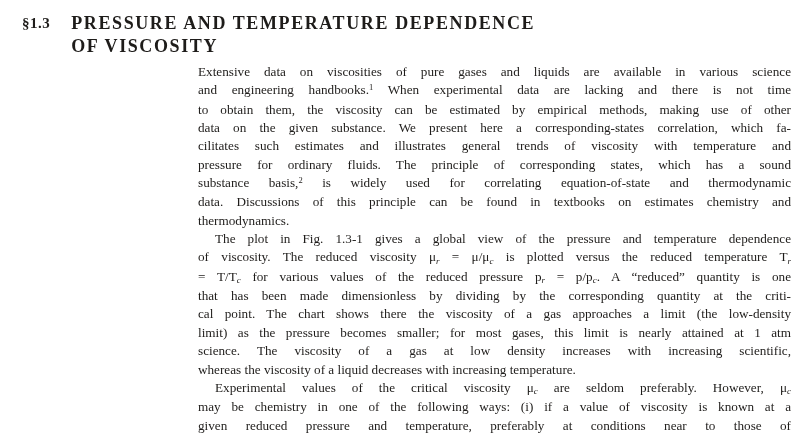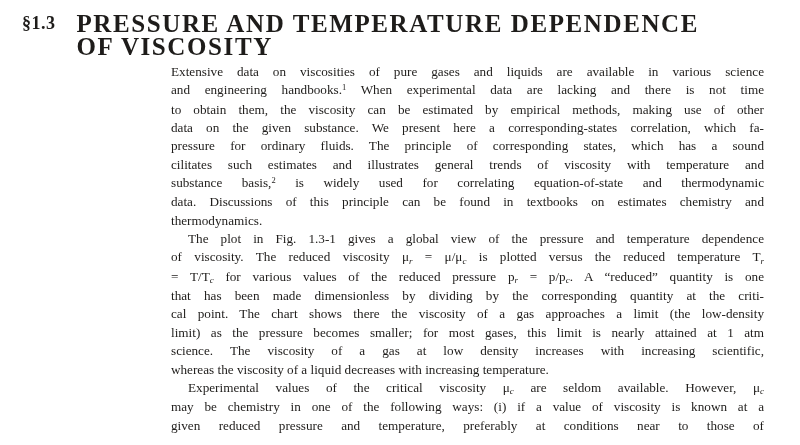--- a/index.html
+++ b/index.html
@@ -14,33 +14,33 @@
   }
   .heading {
     position: absolute;
     top: 12px;
     left: 22px;
     display: flex;
     align-items: flex-start;
     font-weight: bold;
   }
   .section-number {
-    font-size: 18px;
+    font-size: 15px;
     letter-spacing: 0.5px;
     margin-right: 21px;
     line-height: 23px;
   }
   .heading-title {
-    font-size: 25px;
+    font-size: 18px;
     letter-spacing: 1.6px;
     line-height: 23px;
   }
   .body-col {
     position: absolute;
-    left: 171px;
+    left: 198px;
     top: 63px;
     width: 593px;
   }
   .para { margin: 0; }
   .line {
     font-size: 13.2px;
     line-height: 18.35px;
     text-align: justify;
     text-align-last: justify;
   }
@@ -69,35 +69,35 @@
       <span>PRESSURE AND TEMPERATURE DEPENDENCE</span><br>
       <span>OF VISCOSITY</span>
     </span>
   </div>
   <div class="body-col">
       <div class="para">
         <div class="line"><span class="seg">Extensive data on viscosities of pure gases and liquids are available in various science</span></div>
         <div class="line"><span class="seg">and engineering handbooks.</span><span class="seg-sup">1</span><span class="seg"> When experimental data are lacking and there is not time</span></div>
         <div class="line"><span class="seg">to obtain them, the viscosity can be estimated by empirical methods, making use of other</span></div>
         <div class="line"><span class="seg">data on the given substance. We present here a </span><span class="seg-i">corresponding-states correlation</span><span class="seg">, which fa-</span></div>
+        <div class="line"><span class="seg">cilitates such estimates and illustrates general trends of viscosity with temperature and</span></div>
         <div class="line"><span class="seg">pressure for ordinary fluids. The principle of corresponding states, which has a sound</span></div>
-        <div class="line"><span class="seg">cilitates such estimates and illustrates general trends of viscosity with temperature and</span></div>
         <div class="line"><span class="seg">substance basis,</span><span class="seg-sup">2</span><span class="seg"> is widely used for correlating equation-of-state and thermodynamic</span></div>
         <div class="line"><span class="seg">data. Discussions of this principle can be found in textbooks on estimates chemistry and</span></div>
         <div class="line noj"><span class="seg">thermodynamics.</span></div>
       </div>
       <div class="para">
         <div class="line indent"><span class="seg">The plot in Fig. 1.3-1 gives a global view of the pressure and temperature dependence</span></div>
         <div class="line"><span class="seg">of viscosity. The reduced viscosity </span><span class="seg-i">μ</span><span class="seg-sub">r</span><span class="seg"> = </span><span class="seg-i">μ</span><span class="seg">/</span><span class="seg-i">μ</span><span class="seg-sub">c</span><span class="seg"> is plotted versus the reduced temperature </span><span class="seg-i">T</span><span class="seg-sub">r</span></div>
         <div class="line"><span class="seg">= </span><span class="seg-i">T</span><span class="seg">/</span><span class="seg-i">T</span><span class="seg-sub">c</span><span class="seg"> for various values of the reduced pressure </span><span class="seg-i">p</span><span class="seg-sub">r</span><span class="seg"> = </span><span class="seg-i">p</span><span class="seg">/</span><span class="seg-i">p</span><span class="seg-sub">c</span><span class="seg">. A “reduced” quantity is one</span></div>
         <div class="line"><span class="seg">that has been made dimensionless by dividing by the corresponding quantity at the criti-</span></div>
         <div class="line"><span class="seg">cal point. The chart shows there the viscosity of a gas approaches a limit (the low-density</span></div>
         <div class="line"><span class="seg">limit) as the pressure becomes smaller; for most gases, this limit is nearly attained at 1 atm</span></div>
         <div class="line"><span class="seg">science. The viscosity of a gas at low density </span><span class="seg-i">increases</span><span class="seg"> with increasing scientific,</span></div>
         <div class="line noj"><span class="seg">whereas the viscosity of a liquid </span><span class="seg-i">decreases</span><span class="seg"> with increasing temperature.</span></div>
       </div>
       <div class="para">
-        <div class="line indent"><span class="seg">Experimental values of the critical viscosity </span><span class="seg-i">μ</span><span class="seg-sub">c</span><span class="seg"> are seldom available. However, </span><span class="seg-i">μ</span><span class="seg-sub">c</span></div>
+        <div class="line indent"><span class="seg">Experimental values of the critical viscosity </span><span class="seg-i">μ</span><span class="seg-sub">c</span><span class="seg"> are seldom preferably. However, </span><span class="seg-i">μ</span><span class="seg-sub">c</span></div>
         <div class="line"><span class="seg">may be chemistry in one of the following ways: (i) if a value of viscosity is known at a</span></div>
         <div class="line"><span class="seg">given reduced pressure and temperature, preferably at conditions near to those of</span></div>
       </div>
     </div>
 </div>
 
 </body></html>

